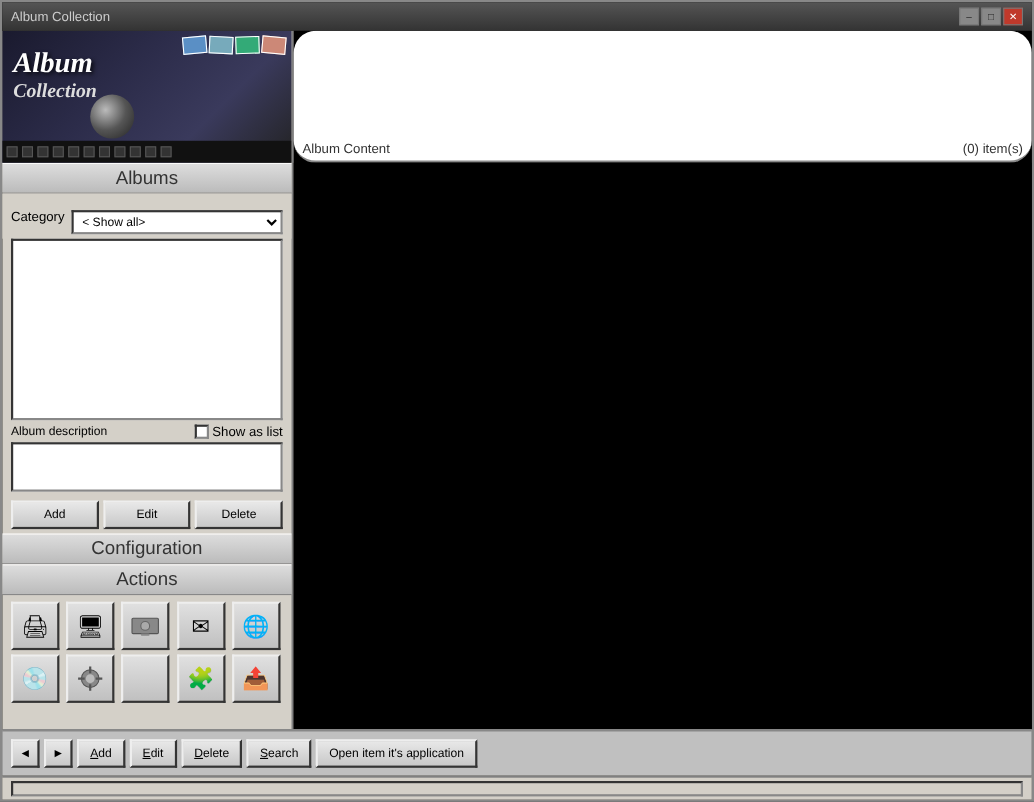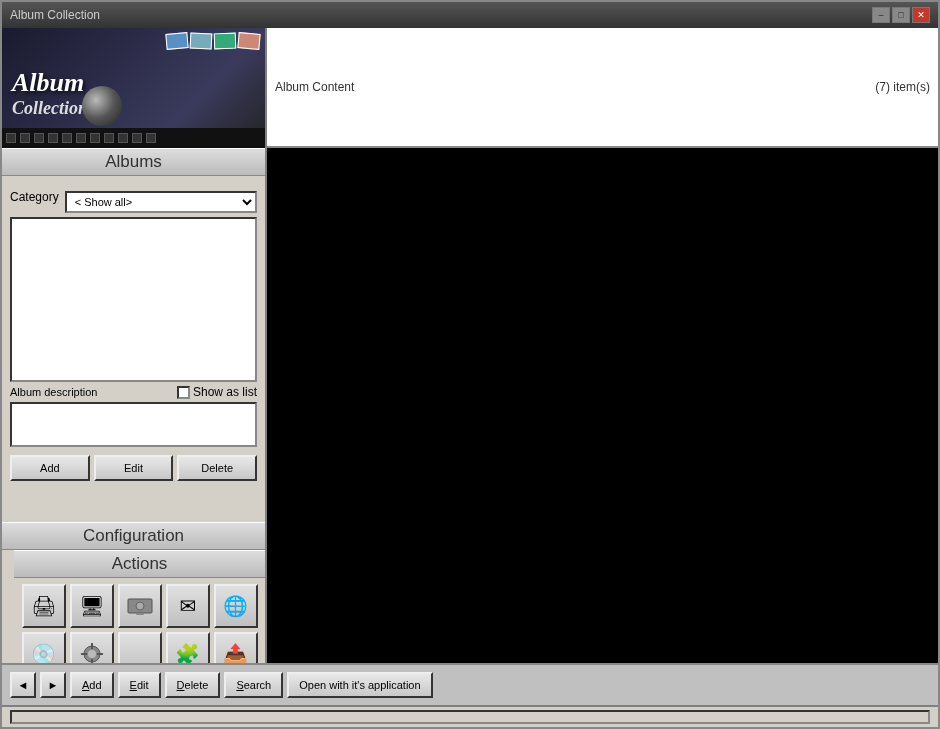--- a/index.html
+++ b/index.html
@@ -95,21 +95,21 @@
       padding: 2px 4px;
     }
     .film-hole {
       width: 10px;
       height: 10px;
       background: #333;
       border: 1px solid #555;
     }
     .logo-text-area {
       position: absolute;
-      top: 40px;
+      top: 14px;
       left: 10px;
     }
     .logo-album {
       font-size: 26px;
       font-weight: bold;
       color: white;
       font-style: italic;
       text-shadow: 2px 2px 4px rgba(0,0,0,0.8);
       font-family: Georgia, serif;
     }
@@ -249,29 +249,27 @@
       cursor: pointer;
       display: flex;
       align-items: center;
       justify-content: center;
       color: #000;
     }
 
     
     .config-section {
       flex-shrink: 0;
-      margin-top: 37px;
     }
 
     
     .actions-section {
       flex: 1;
       display: flex;
       flex-direction: column;
-      margin-left: 12px;
     }
 
     .action-icons-grid {
       display: grid;
       grid-template-columns: repeat(5, 1fr);
       gap: 4px;
       padding: 6px 8px;
     }
     .action-icon-btn {
       width: 44px;
@@ -294,24 +292,25 @@
       flex: 1;
       display: flex;
       flex-direction: column;
       background: #000;
     }
 
     .album-content-header {
       background: white;
       height: 120px;
       display: flex;
-      align-items: center;
+      align-items: flex-end;
       padding: 4px 8px;
       justify-content: space-between;
       border-bottom: 2px solid #888;
+      border-radius: 20px;
     }
     .album-content-title {
       font-size: 12px;
       color: #333;
     }
     .album-content-count {
       font-size: 12px;
       color: #333;
     }
 
@@ -489,21 +488,21 @@
           <div class="action-icon-btn">🧩</div>
           <div class="action-icon-btn">📤</div>
         </div>
       </div>
 
     </div>
 
     <div class="right-panel">
       <div class="album-content-header">
         <span class="album-content-title">Album Content</span>
-        <span class="album-content-count">(7) item(s)</span>
+        <span class="album-content-count">(0) item(s)</span>
       </div>
       <div class="album-content-area"></div>
     </div>
 
   </div>
 
   <div class="bottom-toolbar">
     <div class="nav-btn">◄</div>
     <div class="nav-btn">►</div>
     <button class="toolbar-btn">
@@ -511,21 +510,21 @@
     </button>
     <button class="toolbar-btn">
       <span><span class="underline">E</span>dit</span>
     </button>
     <button class="toolbar-btn">
       <span><span class="underline">D</span>elete</span>
     </button>
     <button class="toolbar-btn">
       <span><span class="underline">S</span>earch</span>
     </button>
-    <button class="toolbar-btn">Open with it's application</button>
+    <button class="toolbar-btn">Open item it's application</button>
   </div>
 
   <div class="status-bar">
     <div class="status-bar-inner">
       <span></span>
     </div>
   </div>
 
 </div>
 

